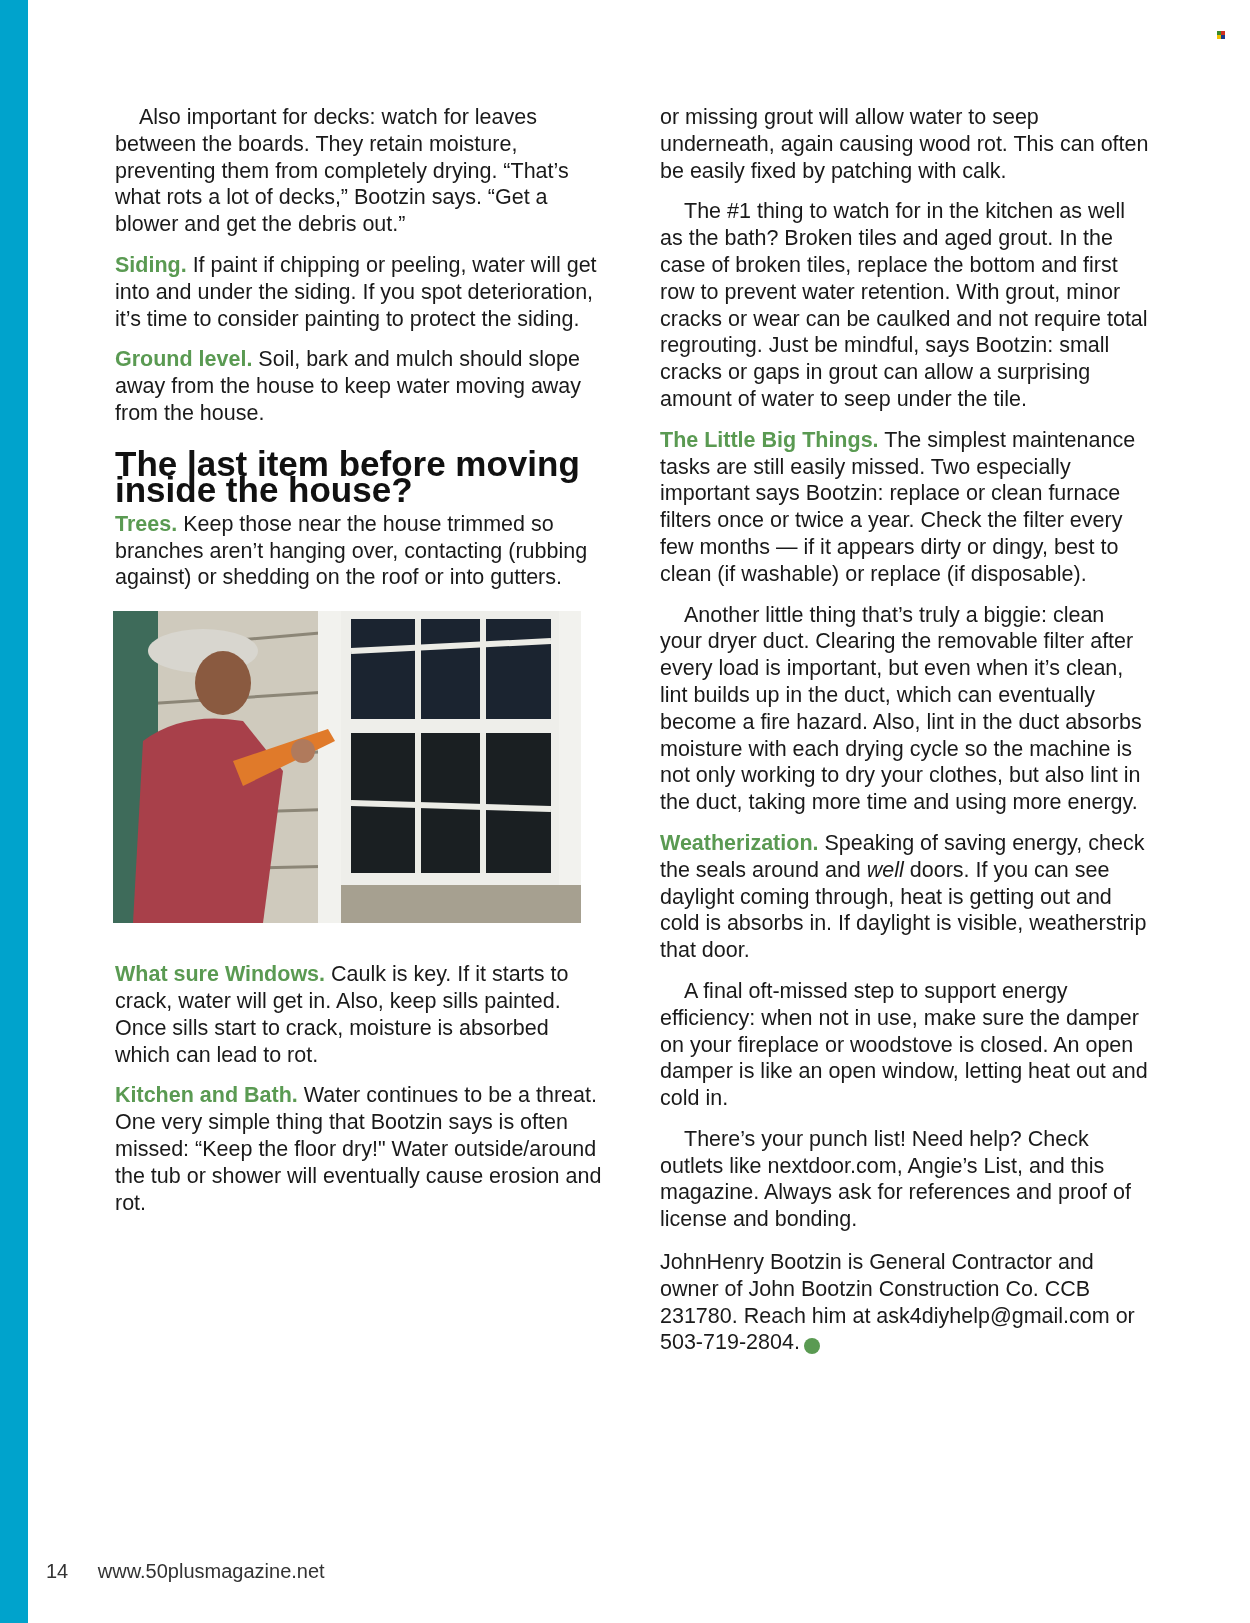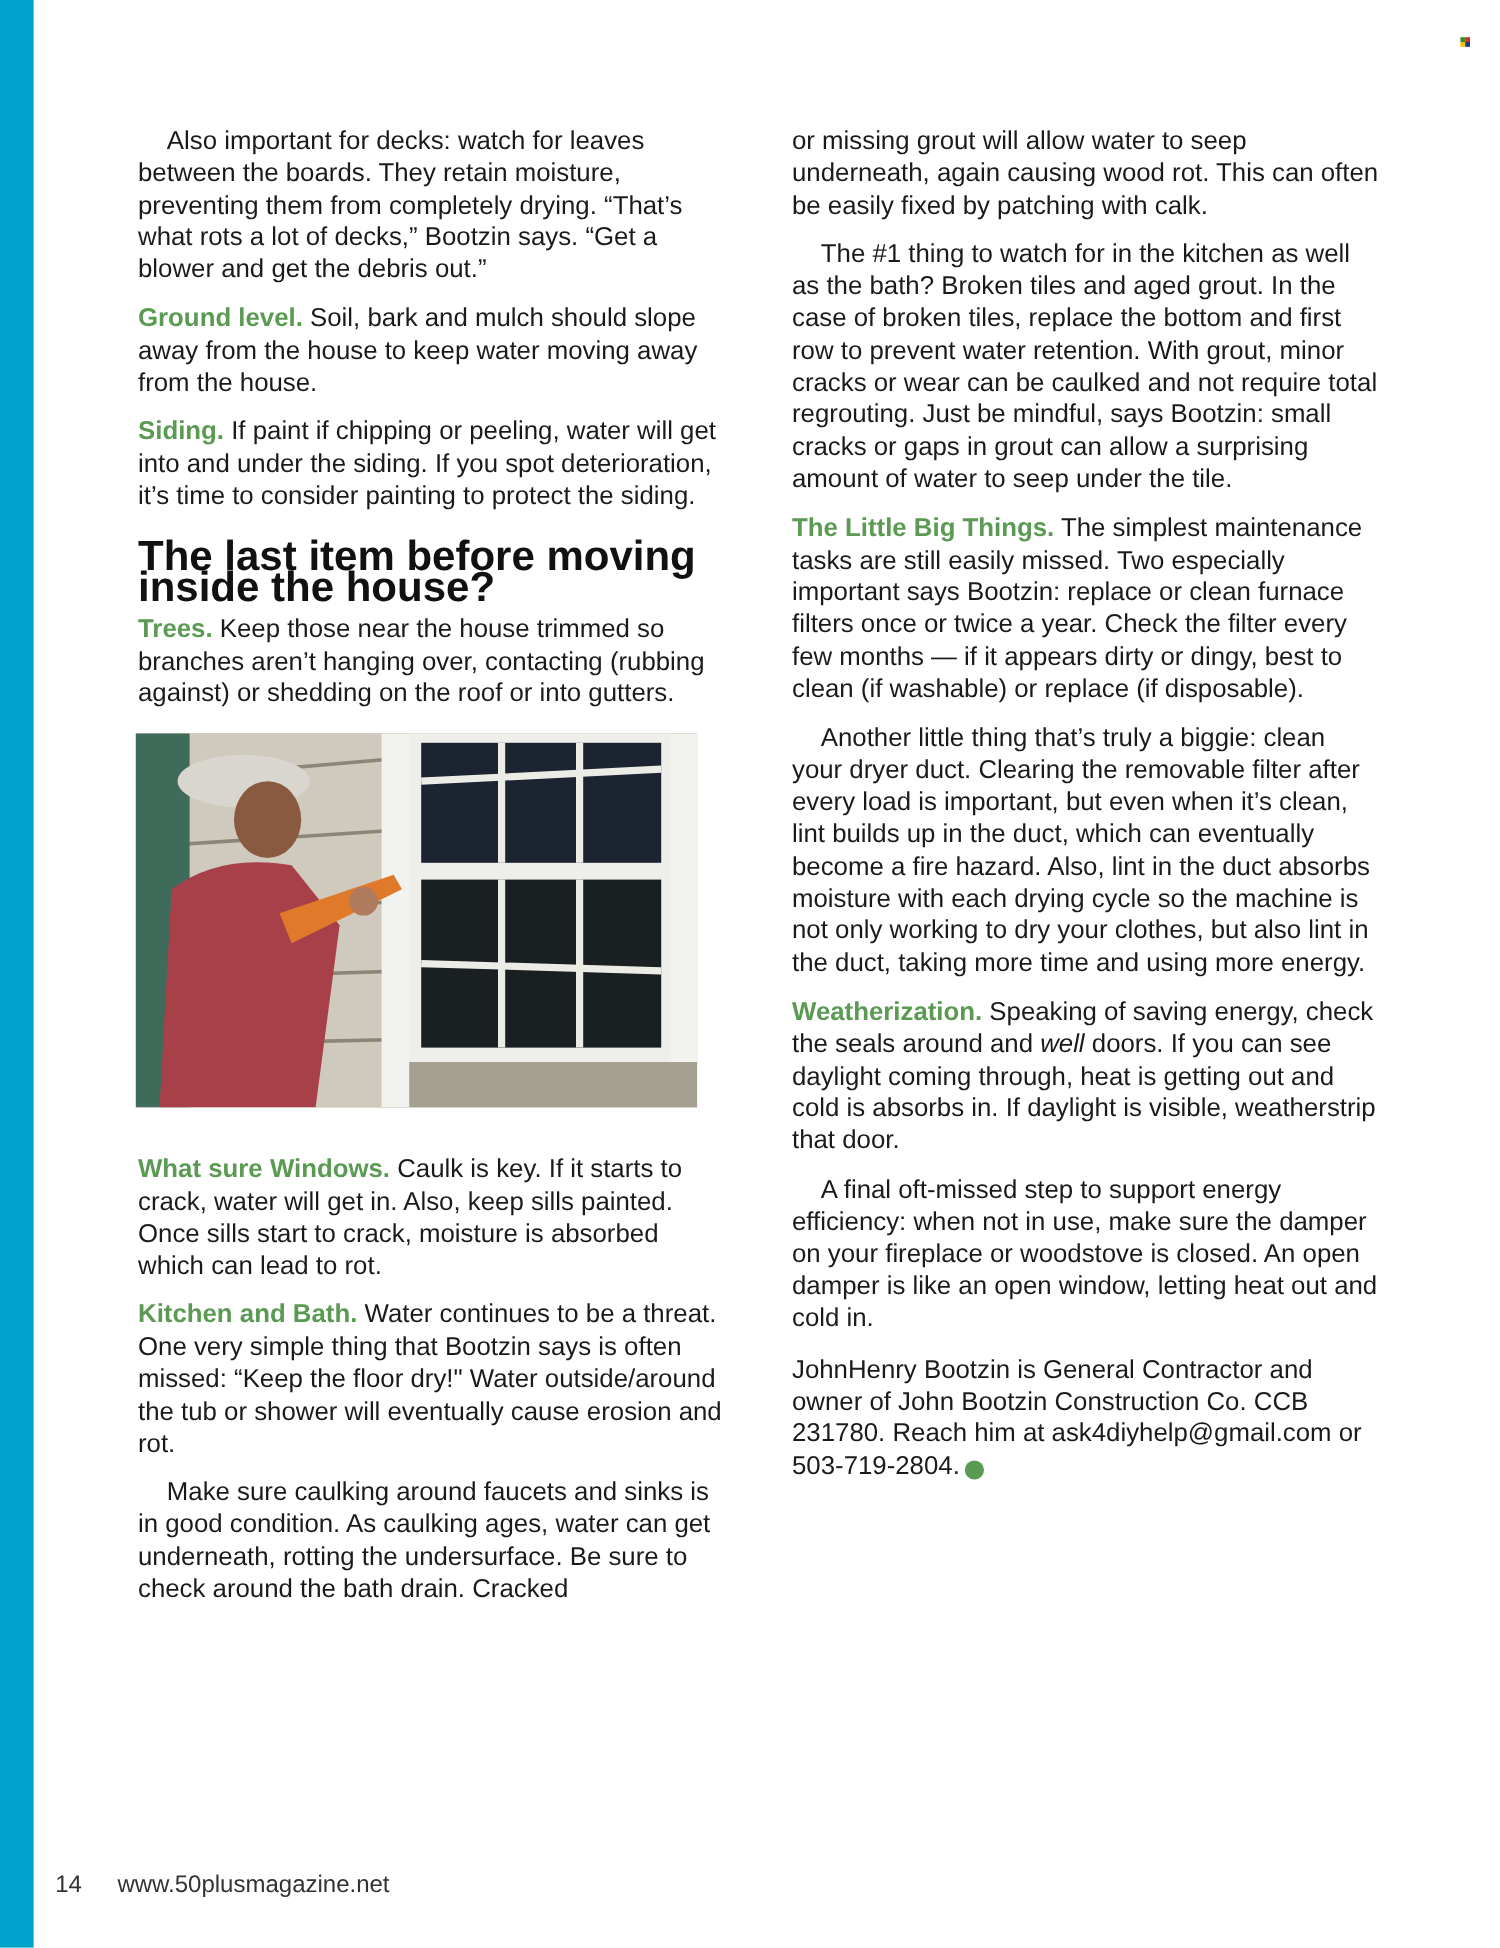--- a/index.html
+++ b/index.html
@@ -51,22 +51,22 @@
 
 <div class="corner-icon">
   <span style="left:0;top:0;background:#3a8a2e"></span>
   <span style="left:4px;top:0;background:#d03020"></span>
   <span style="left:0;top:4px;background:#f2c200"></span>
   <span style="left:4px;top:4px;background:#1a3a8a"></span>
 </div>
 
 <div class="col col-left">
   <p class="indent">Also important for decks: watch for leaves between the boards. They retain moisture, preventing them from completely drying. “That’s what rots a lot of decks,” Bootzin says. “Get a blower and get the debris out.”</p>
+  <p><span class="lead">Siding.</span><span> If paint if chipping or peeling, water will get into and under the siding. If you spot deterioration, it’s time to consider painting to protect the siding.</span></p>
   <p><span class="lead">Ground level.</span><span> Soil, bark and mulch should slope away from the house to keep water moving away from the house.</span></p>
-  <p><span class="lead">Siding.</span><span> If paint if chipping or peeling, water will get into and under the siding. If you spot deterioration, it’s time to consider painting to protect the siding.</span></p>
   <h2>The last item before moving inside the house?</h2>
   <p><span class="lead">Trees.</span><span> Keep those near the house trimmed so branches aren’t hanging over, contacting (rubbing against) or shedding on the roof or into gutters.</span></p>
 
   <div class="photo" title="Man in a cap and red shirt caulking a window frame with a caulk gun">
     <svg viewBox="0 0 468 312" preserveAspectRatio="none">
       <rect x="0" y="0" width="468" height="312" fill="#cfcabd"></rect>
       <g stroke="#8c8677" stroke-width="3">
         <line x1="0" y1="40" x2="230" y2="20"></line>
         <line x1="0" y1="95" x2="230" y2="80"></line>
         <line x1="0" y1="150" x2="230" y2="140"></line>
@@ -90,29 +90,29 @@
       <ellipse cx="90" cy="40" rx="55" ry="22" fill="#d8d6cf"></ellipse>
       <ellipse cx="110" cy="72" rx="28" ry="32" fill="#8a5a40"></ellipse>
       <path d="M30 130 Q70 100 130 110 L170 160 L150 312 L20 312 Z" fill="#a8404a"></path>
       <path d="M120 150 L215 118 L222 130 L130 175 Z" fill="#e07a2a"></path>
       <circle cx="190" cy="140" r="12" fill="#b07a5c"></circle>
     </svg>
   </div>
 
   <p><span class="lead">What sure Windows.</span><span> Caulk is key. If it starts to crack, water will get in. Also, keep sills painted. Once sills start to crack, moisture is absorbed which can lead to rot.</span></p>
   <p><span class="lead">Kitchen and Bath.</span><span> Water continues to be a threat. One very simple thing that Bootzin says is often missed: “Keep the floor dry!" Water outside/around the tub or shower will eventually cause erosion and rot.</span></p>
-  <p class="indent">Make sure caulking around faucets and sinks is in good condition. As caulking ages, water can get underneath, rotting the undersurface. Be sure to check around the bath drain. Cracked</p>
 </div>
 
 <div class="col col-right">
   <p>or missing grout will allow water to seep underneath, again causing wood rot. This can often be easily fixed by patching with calk.</p>
   <p class="indent">The #1 thing to watch for in the kitchen as well as the bath? Broken tiles and aged grout. In the case of broken tiles, replace the bottom and first row to prevent water retention. With grout, minor cracks or wear can be caulked and not require total regrouting. Just be mindful, says Bootzin: small cracks or gaps in grout can allow a surprising amount of water to seep under the tile.</p>
   <p><span class="lead">The Little Big Things.</span><span> The simplest maintenance tasks are still easily missed. Two especially important says Bootzin: replace or clean furnace filters once or twice a year. Check the filter every few months — if it appears dirty or dingy, best to clean (if washable) or replace (if disposable).</span></p>
   <p class="indent">Another little thing that’s truly a biggie: clean your dryer duct. Clearing the removable filter after every load is important, but even when it’s clean, lint builds up in the duct, which can eventually become a fire hazard. Also, lint in the duct absorbs moisture with each drying cycle so the machine is not only working to dry your clothes, but also lint in the duct, taking more time and using more energy.</p>
   <p><span class="lead">Weatherization.</span><span> Speaking of saving energy, check the seals around and </span><em>well</em><span> doors. If you can see daylight coming through, heat is getting out and cold is absorbs in. If daylight is visible, weatherstrip that door.</span></p>
   <p class="indent">A final oft-missed step to support energy efficiency: when not in use, make sure the damper on your fireplace or woodstove is closed. An open damper is like an open window, letting heat out and cold in.</p>
+  <p class="indent">There’s your punch list! Need help? Check outlets like nextdoor.com, Angie’s List, and this magazine. Always ask for references and proof of license and bonding.</p>
   <p class="bio"><span>JohnHenry Bootzin is General Contractor and owner of John Bootzin Construction Co. CCB 231780. Reach him at ask4diyhelp@gmail.com or 503-719-2804.</span><span class="end-dot"></span></p>
 </div>
 
 <div class="footer">
   <span class="page-num">14</span>
   <span>www.50plusmagazine.net</span>
 </div>
 
 </body></html>

